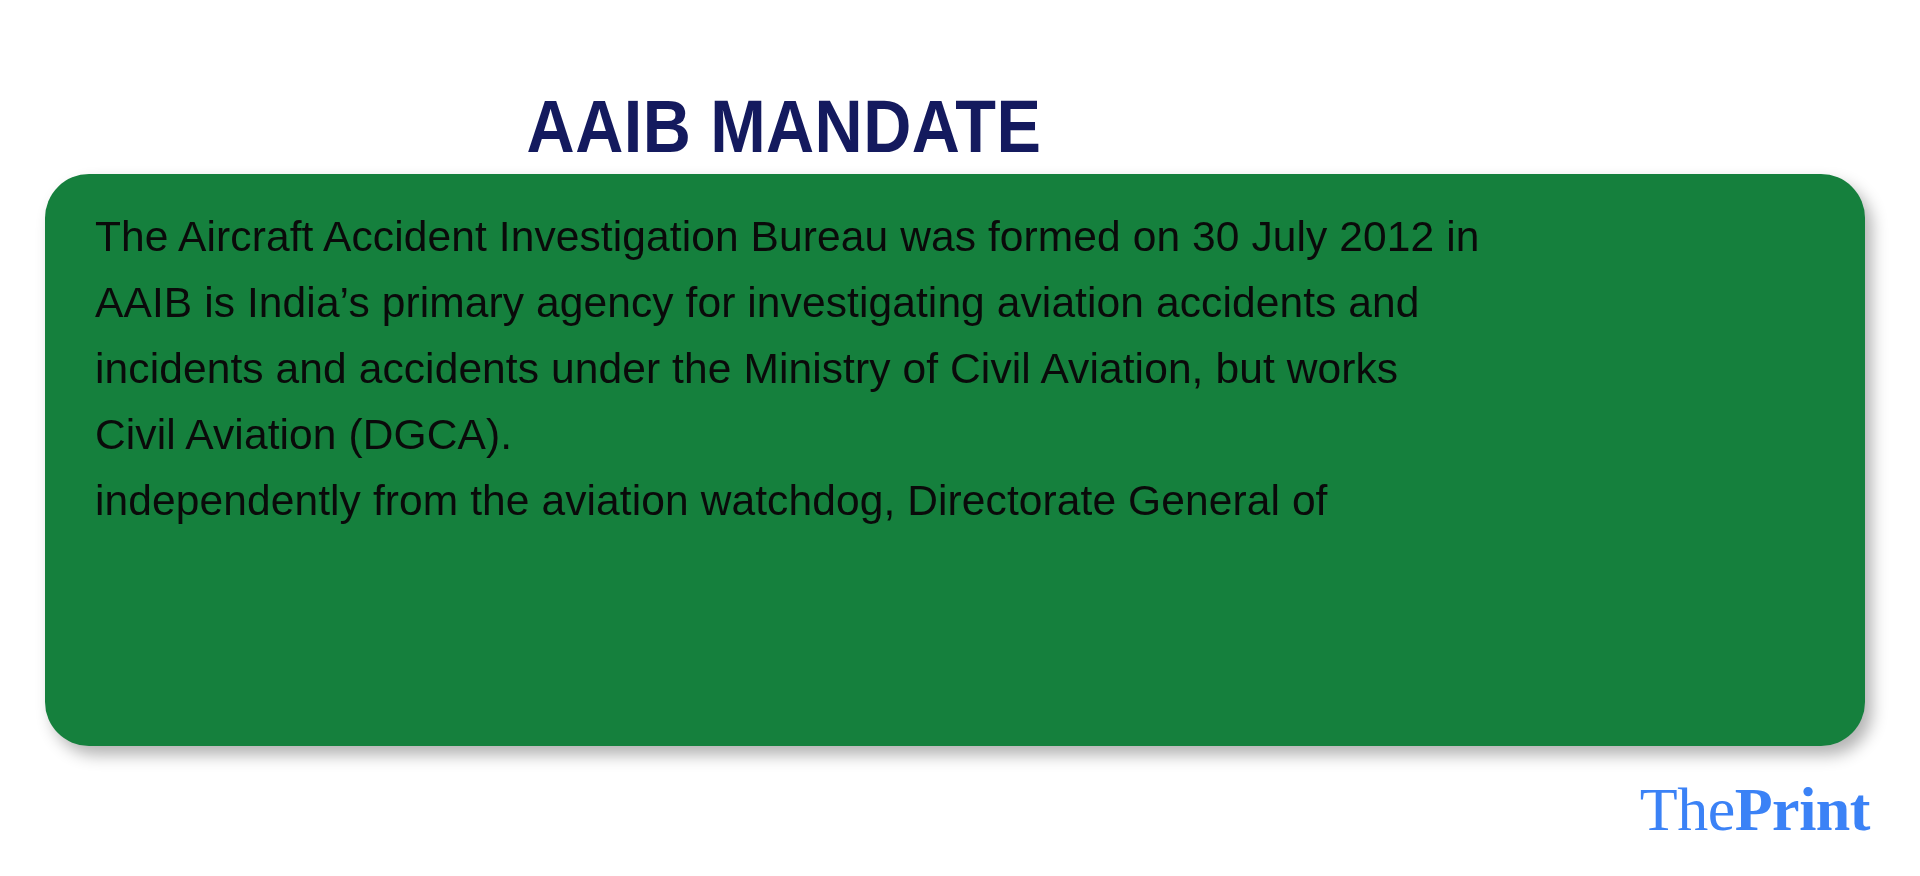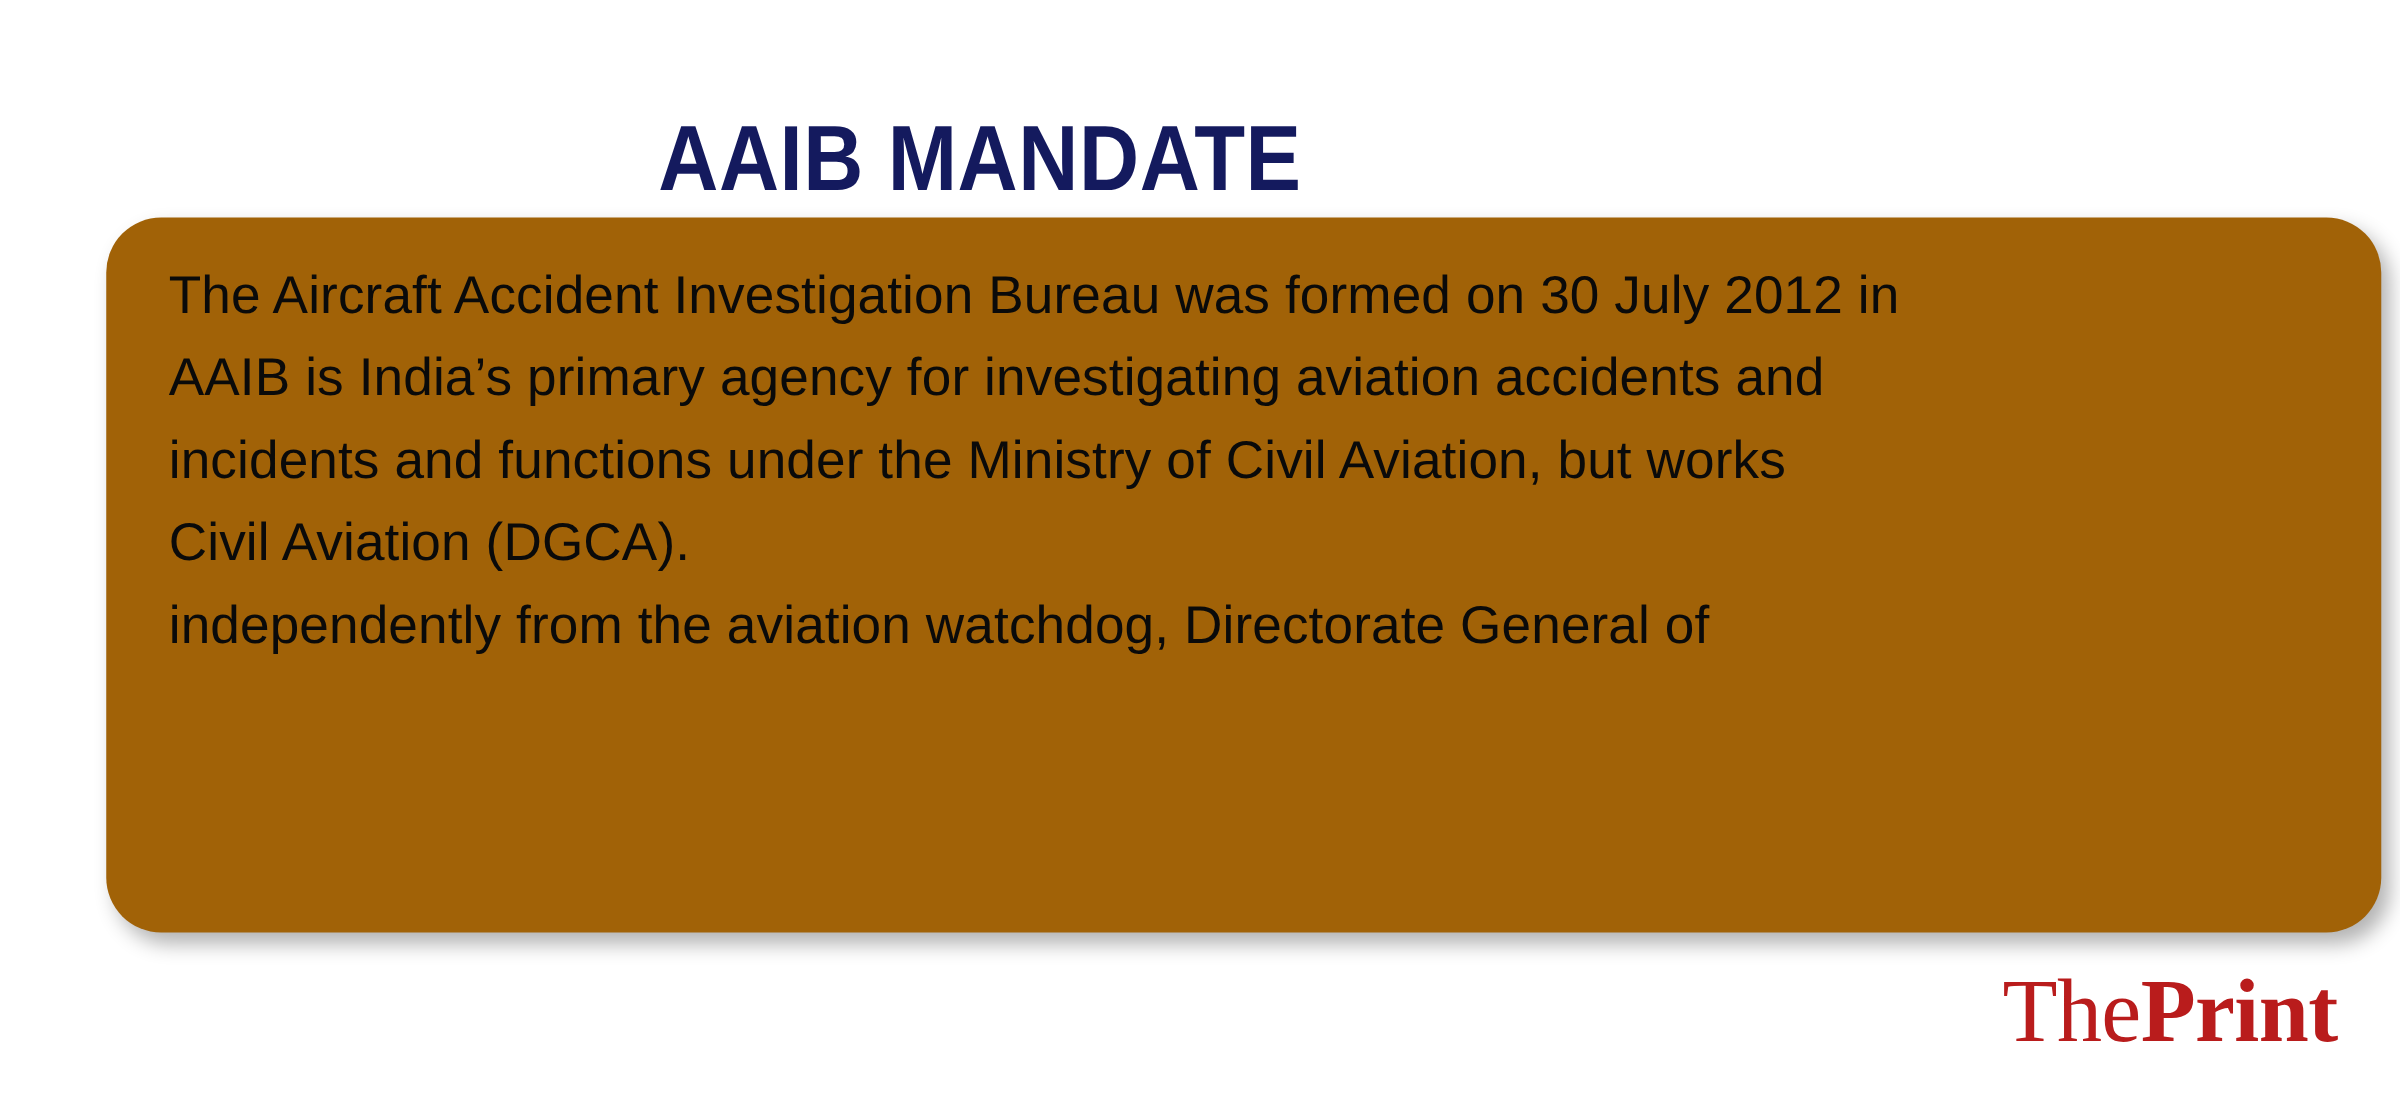--- a/index.html
+++ b/index.html
@@ -42,25 +42,24 @@
     white-space: nowrap;
   }
 
   
   .card {
     position: absolute;
     left: 45px;
     top: 174px;
     width: 1820px;
     height: 572px;
-    background: #a16207;
+    background: #15803d;
     border-radius: 44px;
     box-shadow: 7px 9px 16px rgba(0, 0, 0, 0.30);
     box-sizing: border-box;
-    margin-left: 40px;
   }
 
   .card-body {
     position: absolute;
     left: 50px;
     top: 30px;
     right: 28px;
     font-size: 42.5px;
     line-height: 66px;
     color: #0a0a0a;
@@ -71,23 +70,23 @@
     display: block;
     white-space: nowrap;
   }
 
   
   .logo {
     position: absolute;
     right: 50px;
     top: 778px;
     font-family: "Liberation Serif", "DejaVu Serif", serif;
-    font-size: 72px;
+    font-size: 62px;
     line-height: 62px;
-    color: #b91c1c;
+    color: #3b82f6;
     white-space: nowrap;
   }
   .logo .logo-the {
     font-weight: 400;
     letter-spacing: -0.5px;
   }
   .logo .logo-print {
     font-weight: bold;
     letter-spacing: -0.5px;
   }
@@ -98,21 +97,21 @@
 <div class="infographic">
 
   <div class="title-bar">
     <h1 class="title">AAIB MANDATE</h1>
   </div>
 
   <div class="card">
     <div class="card-body">
       <span class="body-line">The Aircraft Accident Investigation Bureau was formed on 30 July 2012 in</span>
       <span class="body-line">AAIB is India’s primary agency for investigating aviation accidents and</span>
-      <span class="body-line">incidents and functions under the Ministry of Civil Aviation, but works</span>
+      <span class="body-line">incidents and accidents under the Ministry of Civil Aviation, but works</span>
       <span class="body-line">Civil Aviation (DGCA).</span>
       <span class="body-line">independently from the aviation watchdog, Directorate General of</span>
     </div>
   </div>
 
   <div class="logo">
     <span class="logo-the">The</span><span class="logo-print">Print</span>
   </div>
 
 </div>

